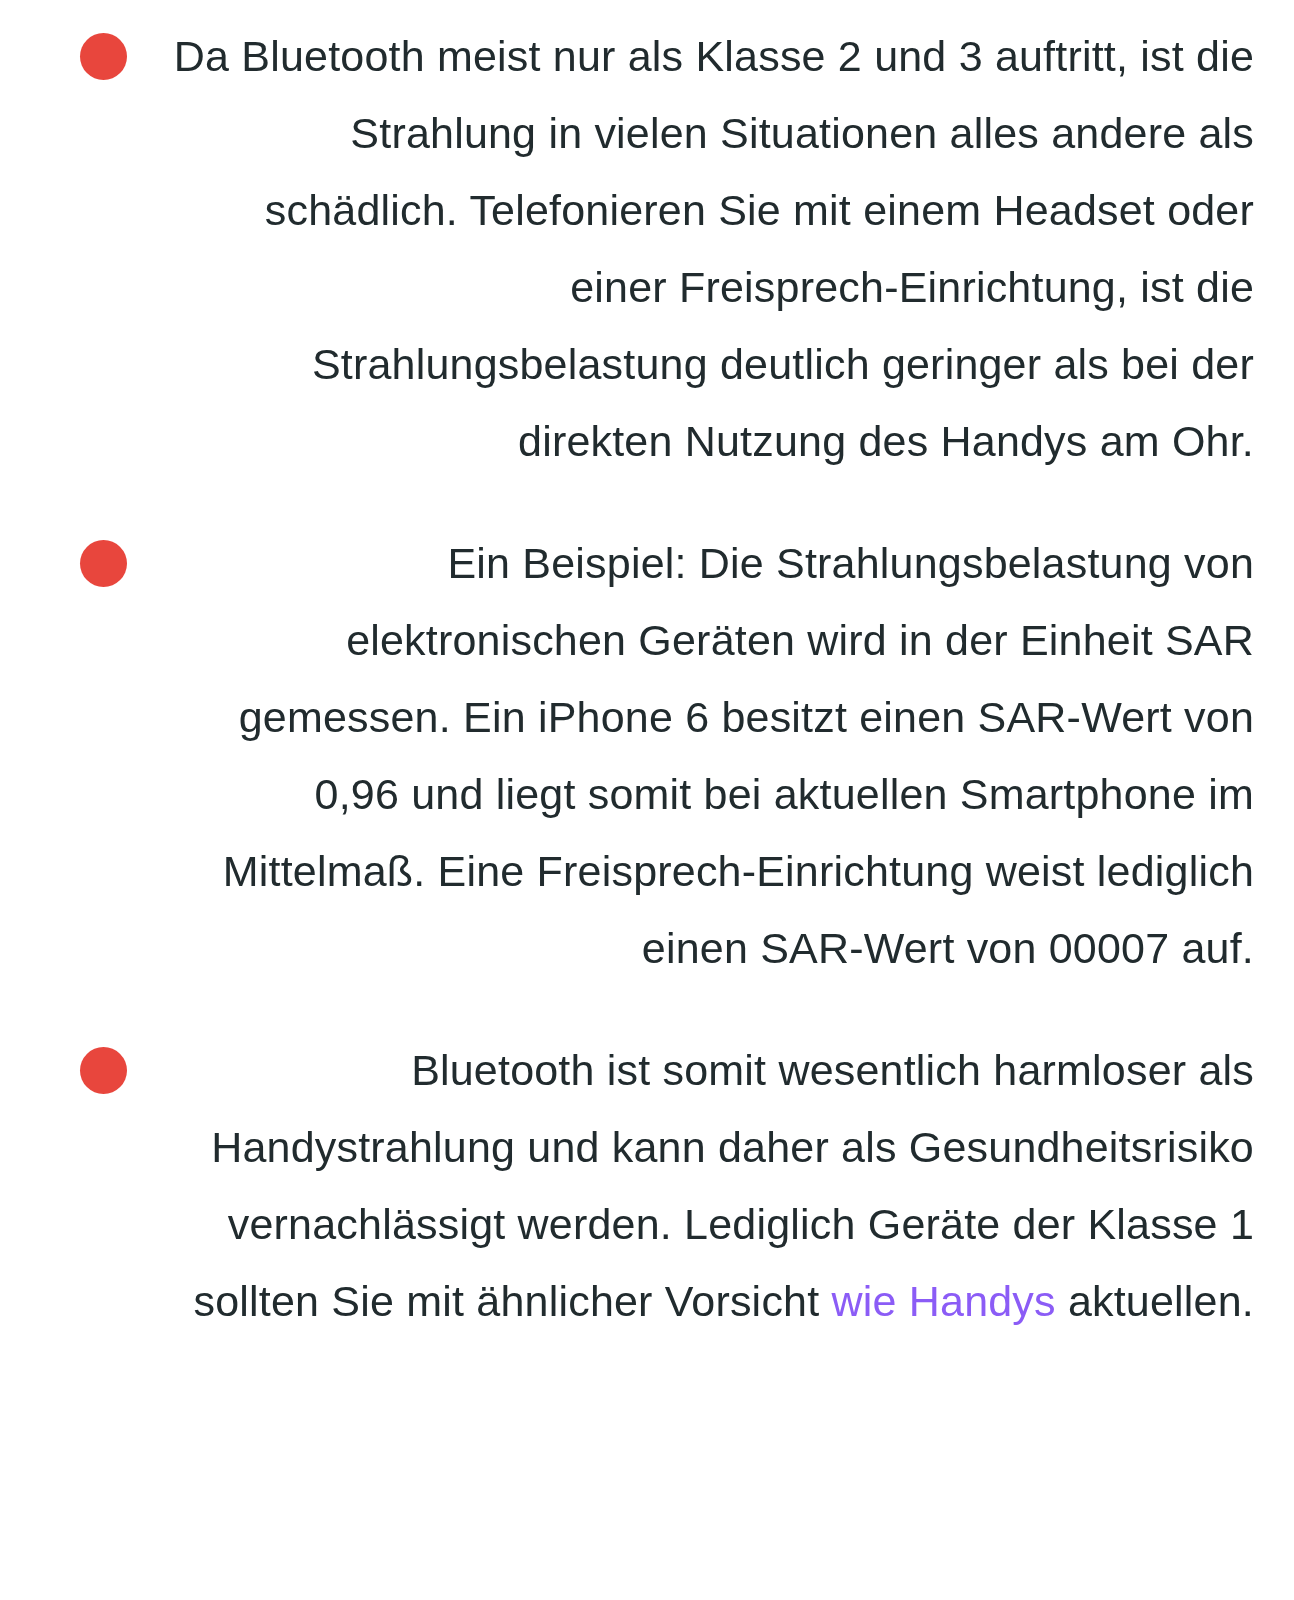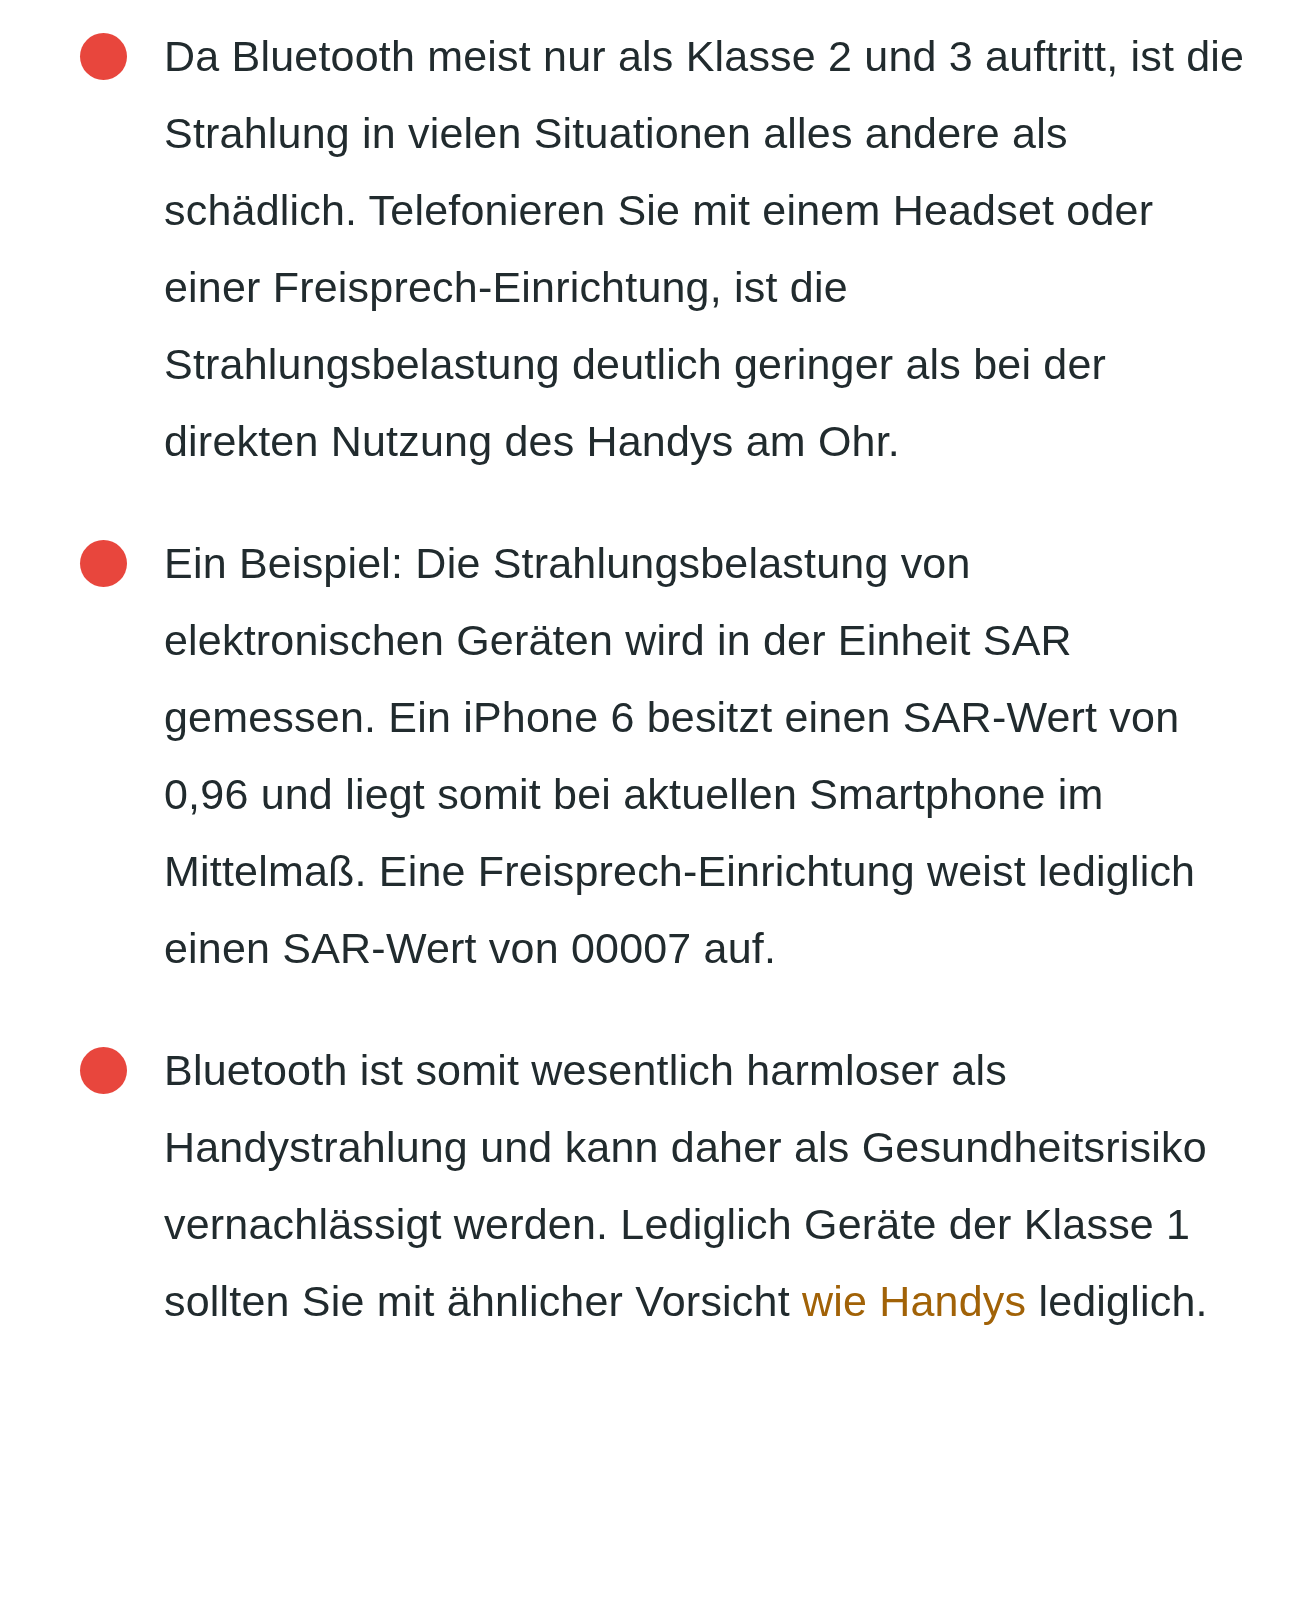--- a/index.html
+++ b/index.html
@@ -28,23 +28,24 @@
     background: #e8463d;
     margin-top: 15px;
     margin-right: 37px;
   }
   .bullet-text {
     font-size: 43px;
     line-height: 77px;
     letter-spacing: 0.2px;
     color: #212b2e;
     max-width: 1090px;
+    text-align: right;
   }
   .inline-link {
-    color: #a16207;
+    color: #8b5cf6;
     text-decoration: none;
     cursor: pointer;
   }
 </style>
 </head>
 <body>
 
 <div class="article">
 
   <div class="bullet-item">
@@ -52,16 +53,16 @@
     <p class="bullet-text">Da Bluetooth meist nur als Klasse 2 und 3 auftritt, ist die Strahlung in vielen Situationen alles andere als schädlich. Telefonieren Sie mit einem Headset oder einer Freisprech-Einrichtung, ist die Strahlungsbelastung deutlich geringer als bei der direkten Nutzung des Handys am Ohr.</p>
   </div>
 
   <div class="bullet-item">
     <span class="bullet-dot"></span>
     <p class="bullet-text">Ein Beispiel: Die Strahlungsbelastung von elektronischen Geräten wird in der Einheit SAR gemessen. Ein iPhone 6 besitzt einen SAR-Wert von 0,96 und liegt somit bei aktuellen Smartphone im Mittelmaß. Eine Freisprech-Einrichtung weist lediglich einen SAR-Wert von 00007 auf.</p>
   </div>
 
   <div class="bullet-item">
     <span class="bullet-dot"></span>
-    <p class="bullet-text"><span>Bluetooth ist somit wesentlich harmloser als Handystrahlung und kann daher als Gesundheitsrisiko vernachlässigt werden. Lediglich Geräte der Klasse 1 sollten Sie mit ähnlicher Vorsicht </span><a class="inline-link">wie Handys</a><span> lediglich.</span></p>
+    <p class="bullet-text"><span>Bluetooth ist somit wesentlich harmloser als Handystrahlung und kann daher als Gesundheitsrisiko vernachlässigt werden. Lediglich Geräte der Klasse 1 sollten Sie mit ähnlicher Vorsicht </span><a class="inline-link">wie Handys</a><span> aktuellen.</span></p>
   </div>
 
 </div>
 
 </body></html>

